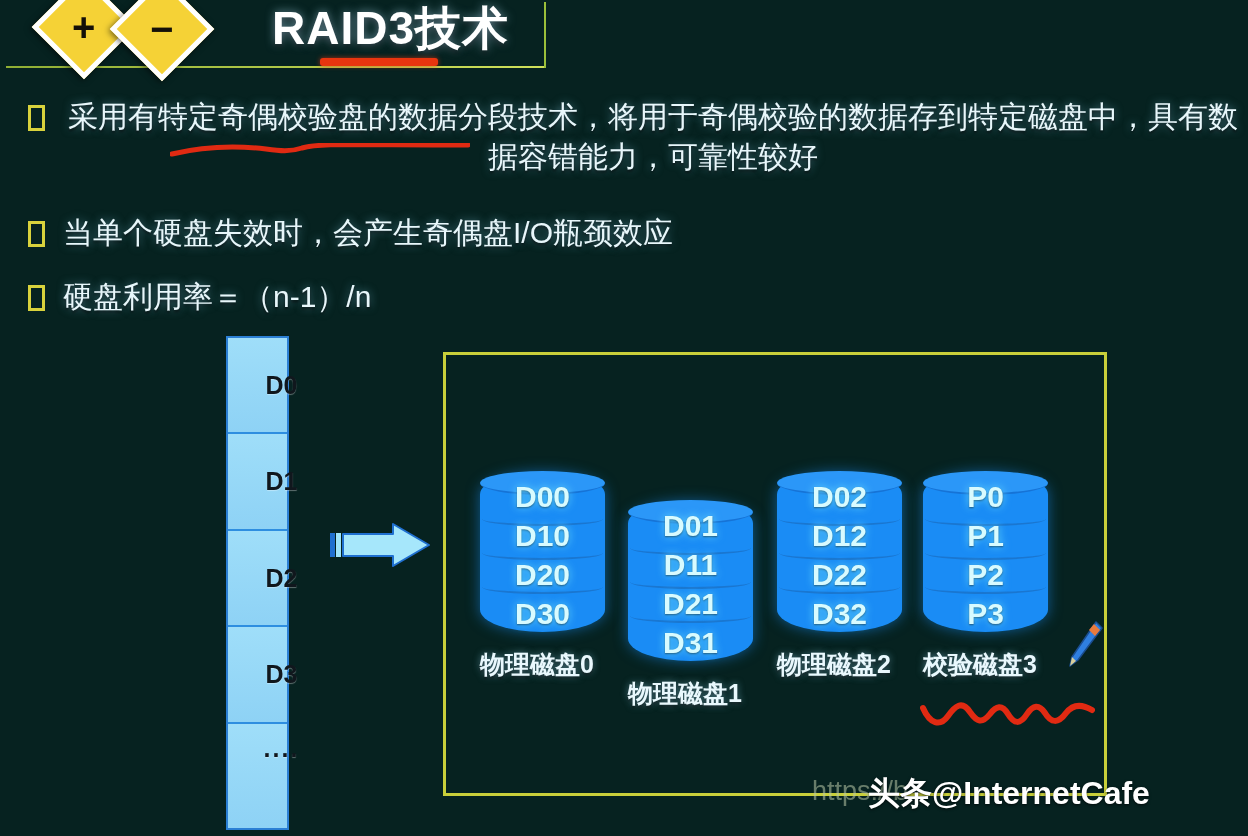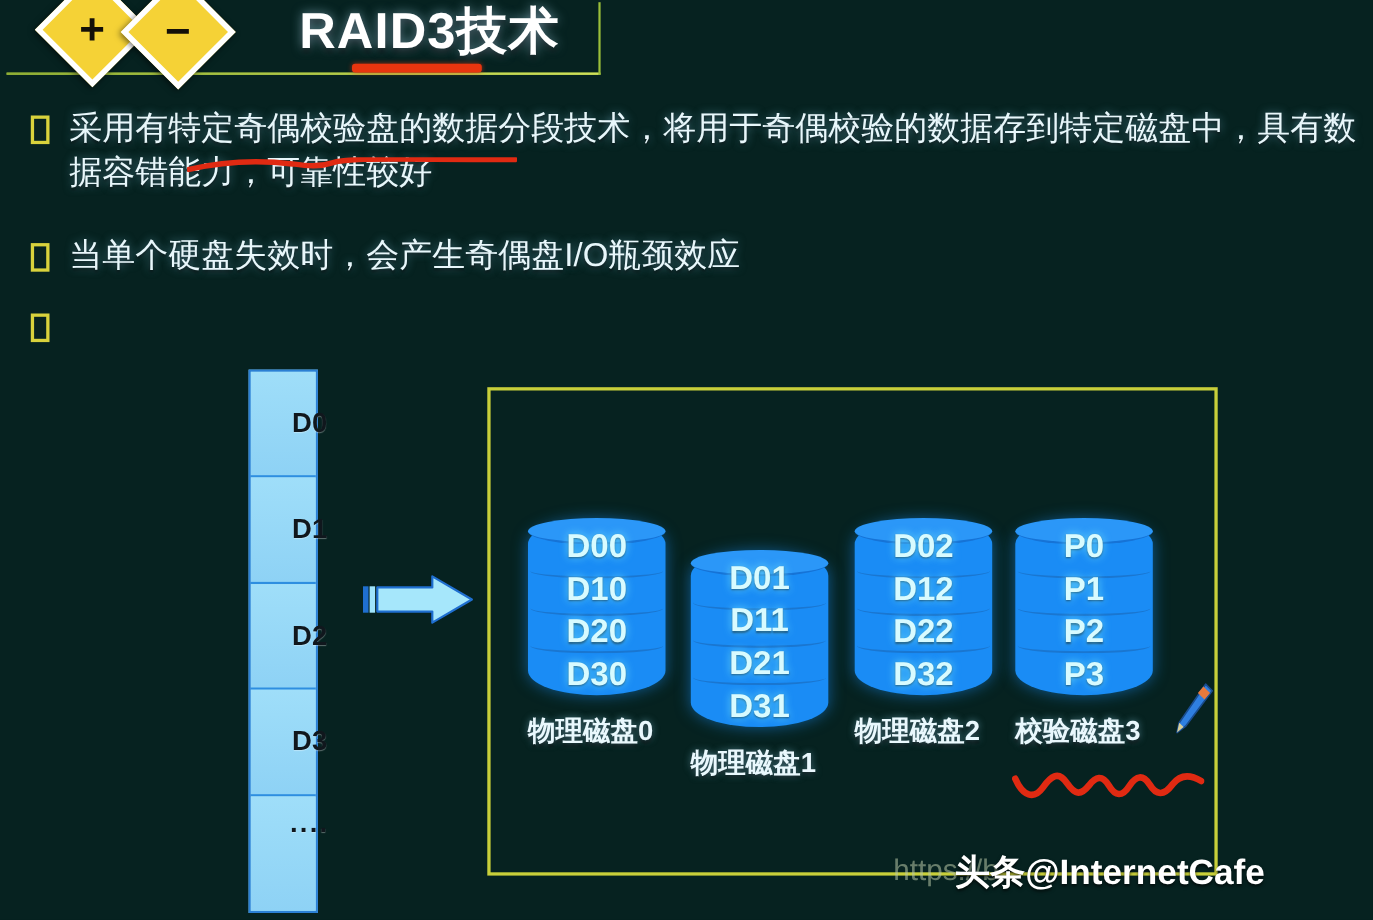--- a/index.html
+++ b/index.html
@@ -44,21 +44,21 @@
     text-shadow:0 0 10px rgba(180,230,255,.55),0 3px 5px rgba(0,0,0,.7);
     white-space:nowrap;
   }
   .title-underline{
     position:absolute;left:320px;top:58px;width:118px;height:8px;
     background:#e8350f;border-radius:3px;
     box-shadow:0 0 5px rgba(232,53,15,.7);
   }
 
   
-  .bullet-row{position:absolute;display:flex;align-items:flex-start;}
+  .bullet-row{position:absolute;display:flex;align-items:flex-start;text-align:center;}
   .bullet-mark{
     width:17px;height:26px;flex:0 0 17px;
     border:3px solid #d8d23c;box-sizing:border-box;
     margin-right:18px;margin-top:8px;
   }
   .bullet-text{
     font-size:30px;line-height:1.33;color:#e8f7fb;font-weight:500;
     text-shadow:0 0 8px rgba(140,220,245,.5),0 2px 3px rgba(0,0,0,.85);
     white-space:pre-wrap;
   }
@@ -181,20 +181,21 @@
     <path d="M2,11 C40,2 70,3 96,6 C110,8 120,9 132,5 C150,0 180,2 298,2" stroke="#e02a12" stroke-width="5" fill="none" stroke-linecap="round"></path>
   </svg>
 
   <div class="bullet-row" id="b2">
     <div class="bullet-mark"></div>
     <div class="bullet-text">当单个硬盘失效时，会产生奇偶盘I/O瓶颈效应</div>
   </div>
 
   <div class="bullet-row" id="b3">
     <div class="bullet-mark"></div>
+    <div class="bullet-text">硬盘利用率＝（n-1）/n</div>
   </div>
 
   <div class="datacol">
     <div class="datacell">D0</div>
     <div class="datacell">D1</div>
     <div class="datacell">D2</div>
     <div class="datacell">D3</div>
     <div class="datacell dots">....</div>
   </div>
 

